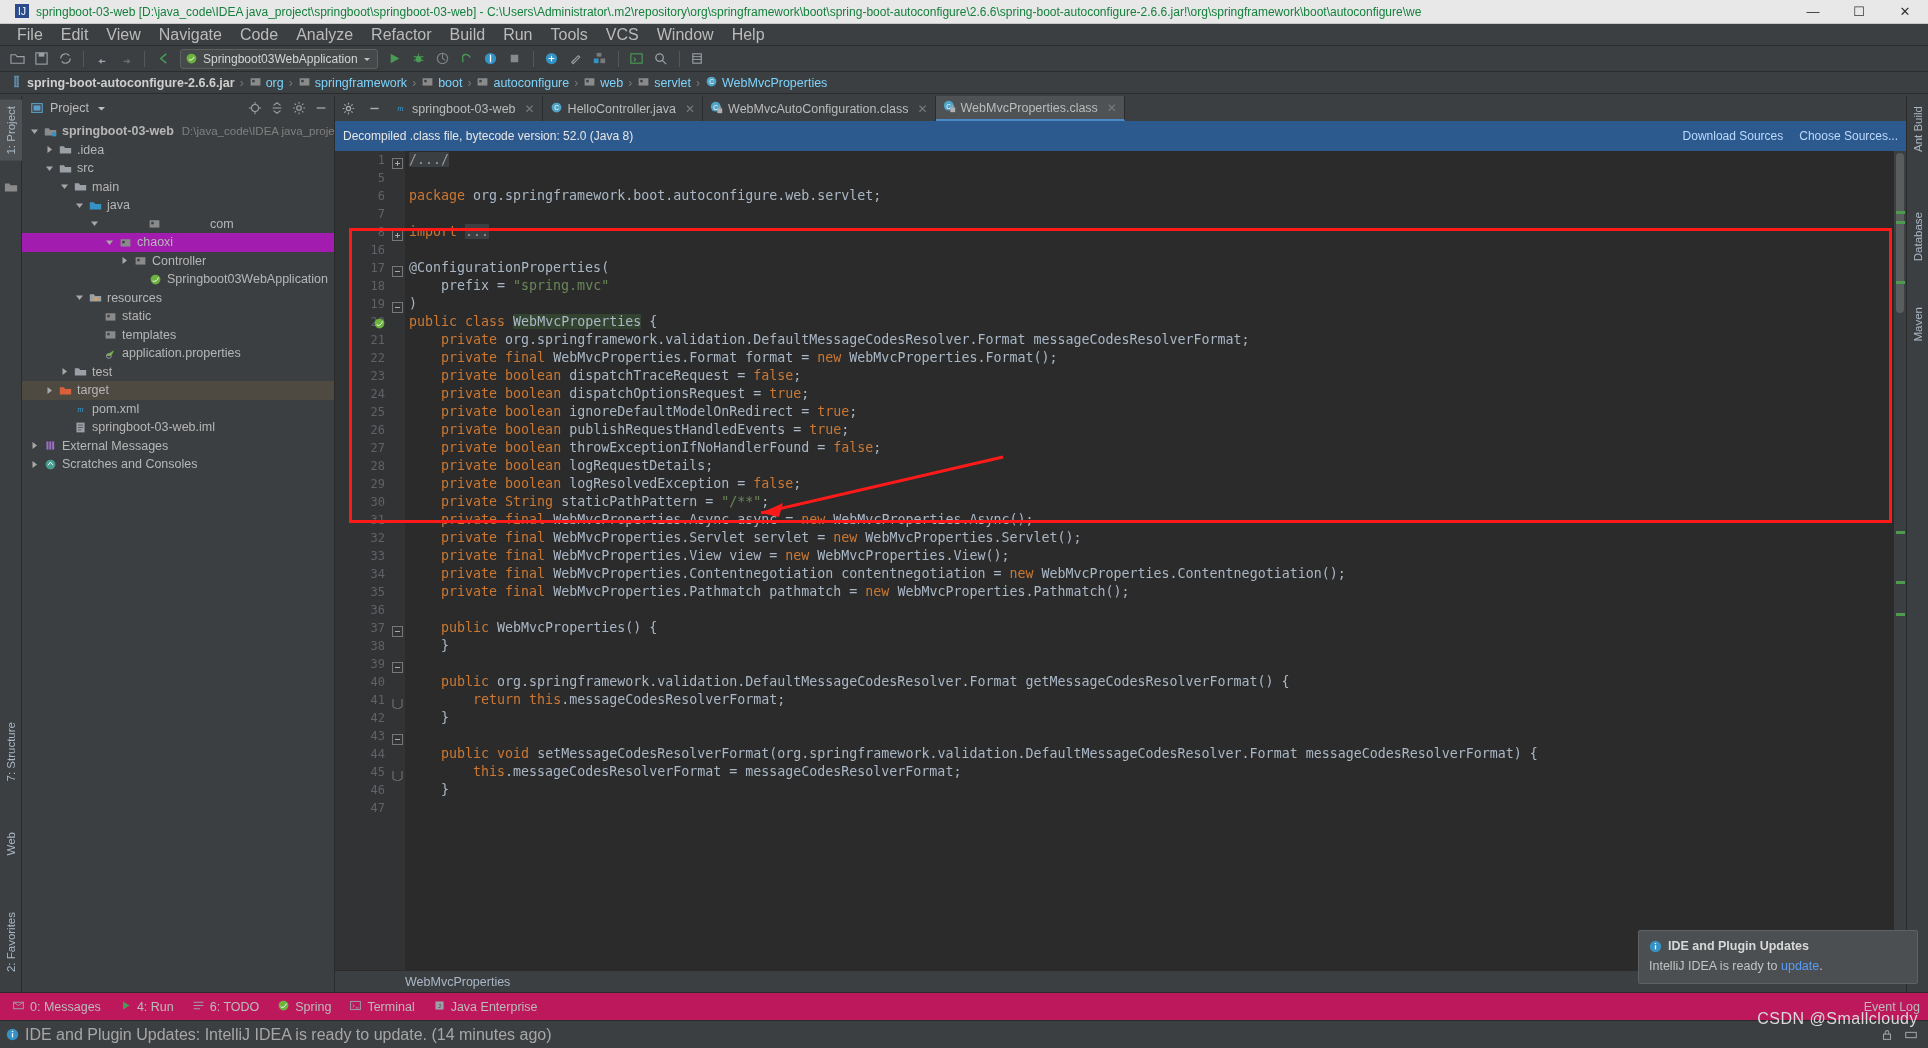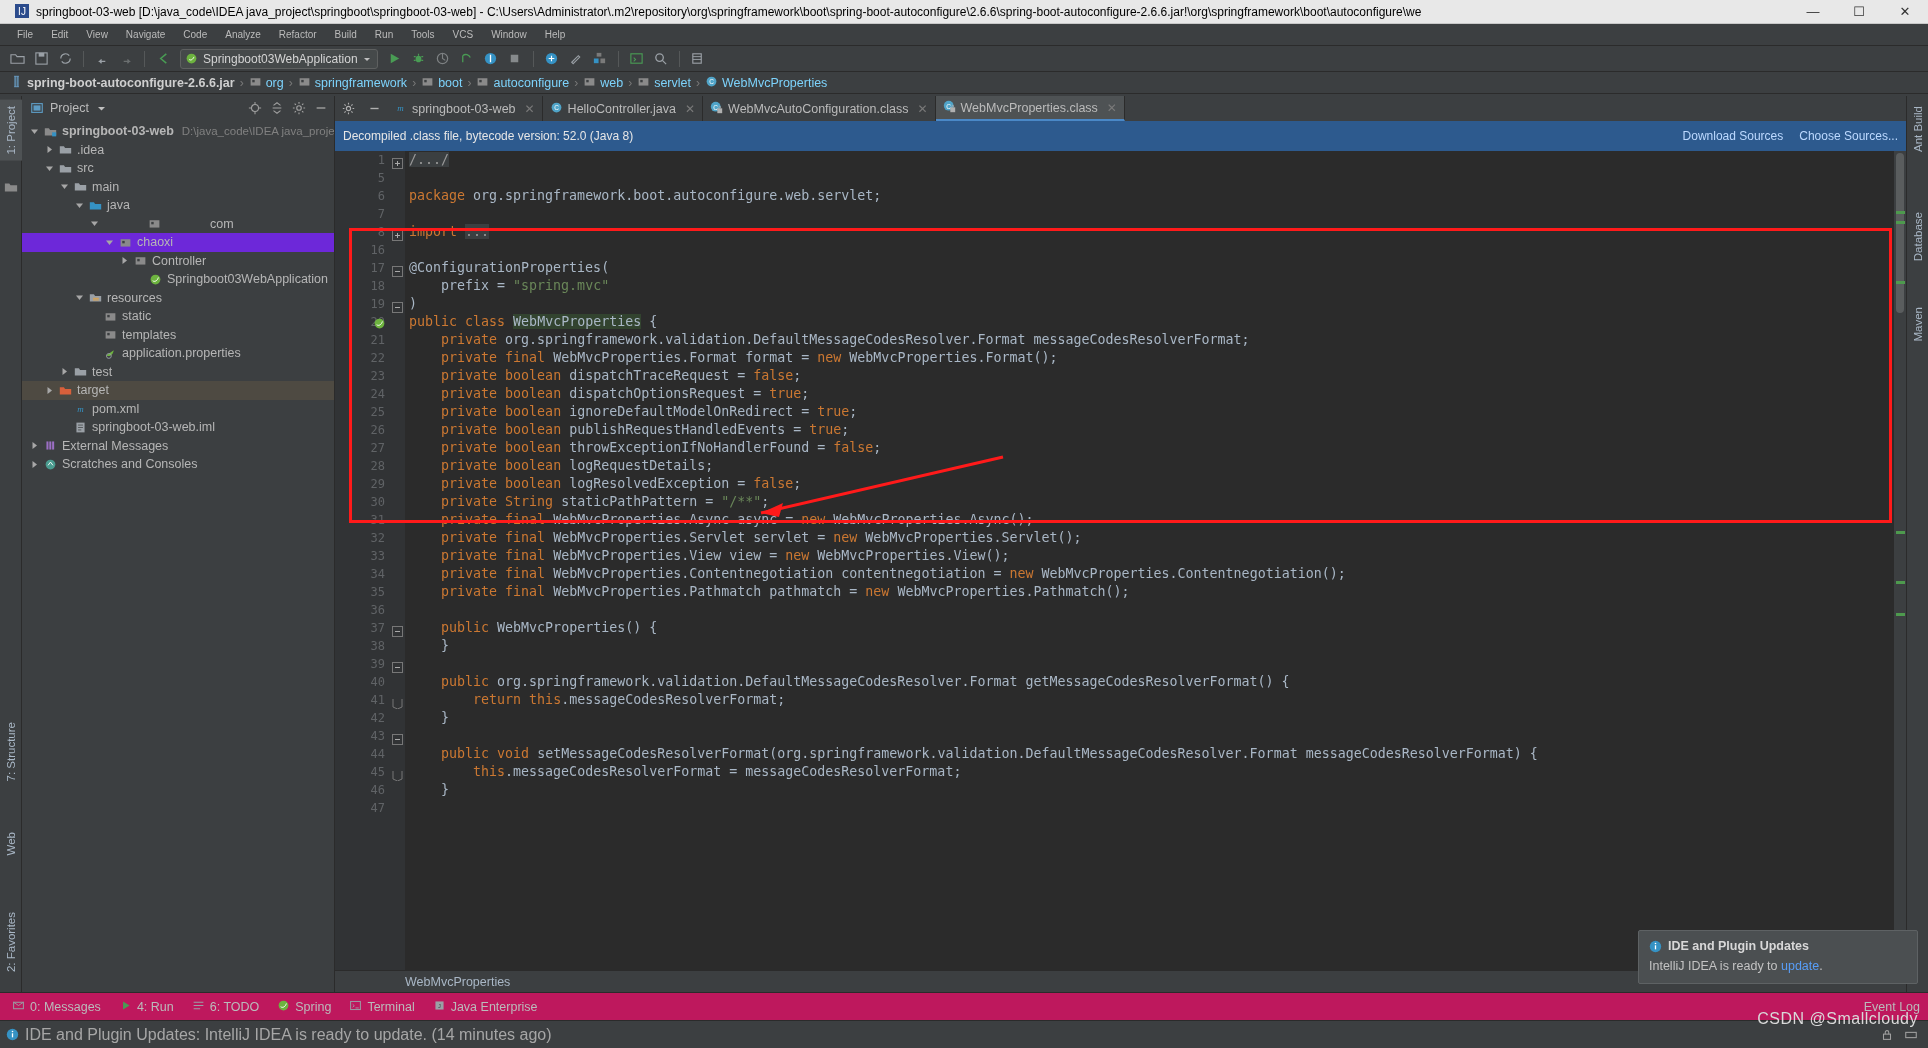--- a/index.html
+++ b/index.html
@@ -5,29 +5,29 @@
   * { box-sizing: border-box; margin:0; padding:0; }
   html,body { width:1928px; height:1048px; overflow:hidden; background:#3c3f41;
     font-family:"Liberation Sans", sans-serif; }
   body { position:relative; }
 
   
   .titlebar { height:24px; background:#e8e8e8; display:flex; align-items:center;
      font-size:12px; color:#2b2b2b; border-bottom:1px solid #c8c8c8; }
   .tb-ico { width:20px; height:16px; margin-left:12px; display:flex; align-items:flex-start; justify-content:center; }
   .tb-ico svg { display:block; }
-  .tb-title { flex:1; white-space:nowrap; overflow:hidden; font-size:12px; padding-left:4px; color:#000000; }
+  .tb-title { flex:1; white-space:nowrap; overflow:hidden; font-size:12px; padding-left:4px; color:#15803d; }
   .tb-btns { display:flex; height:24px; }
   .tb-btn { width:46px; height:24px; display:flex; align-items:center; justify-content:center;
      color:#333; font-size:13px; }
 
   
   .menubar { height:22px; background:#3c3f41; display:flex; align-items:center;
      padding-left:8px; border-bottom:1px solid #2b2b2b; }
-  .menu-item { font-size:10px; color:#bbbbbb; padding:2px 9px; cursor:default; }
+  .menu-item { font-size:16px; color:#bbbbbb; padding:2px 9px; cursor:default; }
 
   
   .toolbar { height:26px; background:#3c3f41; display:flex; align-items:center;
      padding-left:6px; border-bottom:1px solid #2b2b2b; gap:2px; }
   .tbtn { width:22px; height:22px; display:flex; align-items:center; justify-content:center; border-radius:2px; }
   .tsep { width:1px; height:16px; background:#555859; margin:0 5px; }
   .runconf { display:flex; align-items:center; gap:5px; height:20px;
      border:1px solid #5e6060; border-radius:3px; padding:0 6px 0 4px; background:#45494a; margin:0 4px;}
   .runconf span { font-size:12px; color:#d4d4d4; white-space:nowrap; }
 
@@ -56,21 +56,21 @@
   .proj-head { height:24px; display:flex; align-items:center; padding:0 4px 0 6px; gap:4px; }
   .proj-head .ttl { font-size:12.5px; color:#bbbbbb; }
   .proj-head .spacer { flex:1; }
   .proj-head .ico { width:18px; height:18px; display:flex; align-items:center; justify-content:center; }
   .tree { flex:1; overflow:hidden; padding-top:2px; font-size:12.5px; color:#b6b6b6; }
   .node { height:18.5px; display:flex; align-items:center; white-space:nowrap; padding-right:4px; }
   .node .arrow { width:13px; height:13px; display:flex; align-items:center; justify-content:center; flex:0 0 13px;}
   .node .ic { width:18px; display:flex; align-items:center; justify-content:center; flex:0 0 18px; }
   .node .lbl { margin-left:3px; }
   .node .sub { margin-left:8px; color:#808080; font-size:11.5px; }
-  .node.sel { background:#6d28d9; }
+  .node.sel { background:#a21caf; }
   .node.sel2 { background:#4e4a42; }
 
   
   .editor { flex:1; display:flex; flex-direction:column; background:#2b2b2b; min-width:0; }
   .tabrow { height:25px; background:#3c3f41; display:flex; align-items:stretch; }
   .tabctl { width:26px; display:flex; align-items:center; justify-content:center; }
   .etab { display:flex; align-items:center; gap:5px; padding:0 7px; font-size:12.5px;
      color:#bbbbbb; border-right:1px solid #2b2b2b; white-space:nowrap; background:#3c3f41; }
   .etab.active { background:#4e5254; border-bottom:2px solid #4a88c7; }
   .etab .x { color:#7a7a7a; font-size:12px; margin-left:4px; }

